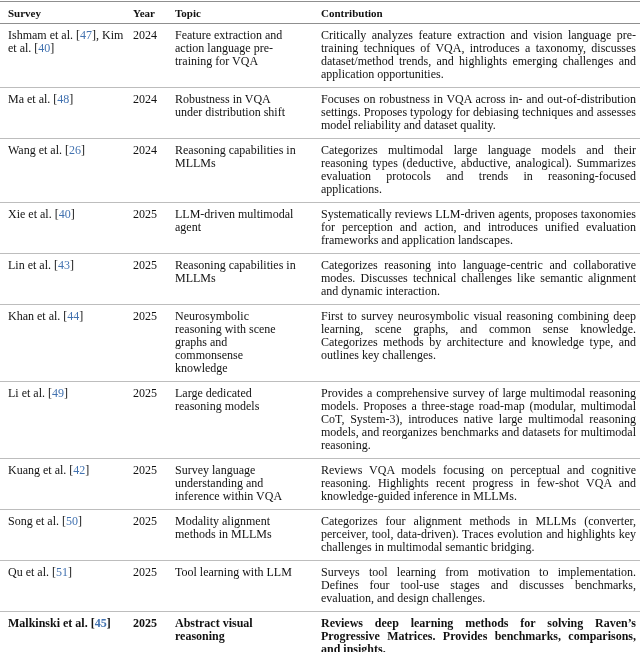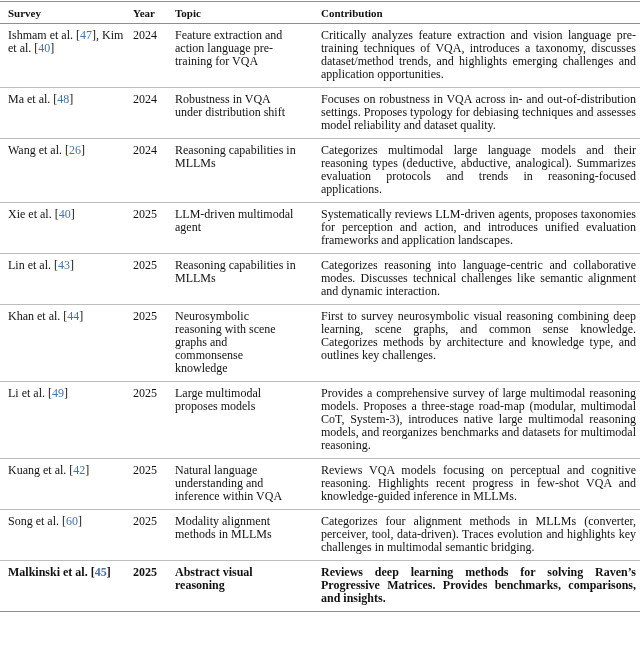--- a/index.html
+++ b/index.html
@@ -104,34 +104,40 @@
       </tr>
       <tr>
         <td class="first">Khan et al. [<span class="cite">44</span>]</td>
         <td>2025</td>
         <td class="topic-cell">Neurosymbolic reasoning with scene graphs and commonsense knowledge</td>
         <td class="contrib-cell">First to survey neurosymbolic visual reasoning combining deep learning, scene graphs, and common sense knowledge.  Categorizes methods by architecture and knowledge type, and outlines key challenges.</td>
       </tr>
       <tr>
         <td class="first">Li et al. [<span class="cite">49</span>]</td>
         <td>2025</td>
-        <td class="topic-cell">Large multimodal proposes models</td>
+        <td class="topic-cell">Large dedicated reasoning models</td>
         <td class="contrib-cell">Provides a comprehensive survey of large multimodal reasoning models.  Proposes a three-stage road-map (modular, multimodal CoT, System-3), introduces native large multimodal reasoning models, and reorganizes benchmarks and datasets for multimodal reasoning.</td>
       </tr>
       <tr>
         <td class="first">Kuang et al. [<span class="cite">42</span>]</td>
         <td>2025</td>
-        <td class="topic-cell">Natural language understanding and inference within VQA</td>
+        <td class="topic-cell">Survey language understanding and inference within VQA</td>
         <td class="contrib-cell">Reviews VQA models focusing on perceptual and cognitive reasoning.   Highlights recent progress in few-shot VQA and knowledge-guided inference in MLLMs.</td>
       </tr>
       <tr>
-        <td class="first">Song et al. [<span class="cite">60</span>]</td>
+        <td class="first">Song et al. [<span class="cite">50</span>]</td>
         <td>2025</td>
         <td class="topic-cell">Modality alignment methods in MLLMs</td>
         <td class="contrib-cell">Categorizes four alignment methods in MLLMs (converter, perceiver, tool, data-driven).  Traces evolution and highlights key challenges in multimodal semantic bridging.</td>
+      </tr>
+      <tr>
+        <td class="first">Qu et al. [<span class="cite">51</span>]</td>
+        <td>2025</td>
+        <td class="topic-cell">Tool learning with LLM</td>
+        <td class="contrib-cell">Surveys tool learning from motivation to implementation. Defines four tool-use stages and discusses benchmarks, evaluation, and design challenges.</td>
       </tr>
       <tr>
         <td class="first">Malkinski et al. [<span class="cite">45</span>]</td>
         <td>2025</td>
         <td class="topic-cell">Abstract visual reasoning</td>
         <td class="contrib-cell">Reviews deep learning methods for solving Raven’s Progressive Matrices. Provides benchmarks, comparisons, and insights.</td>
       </tr>
     </tbody>
 </table>
 

